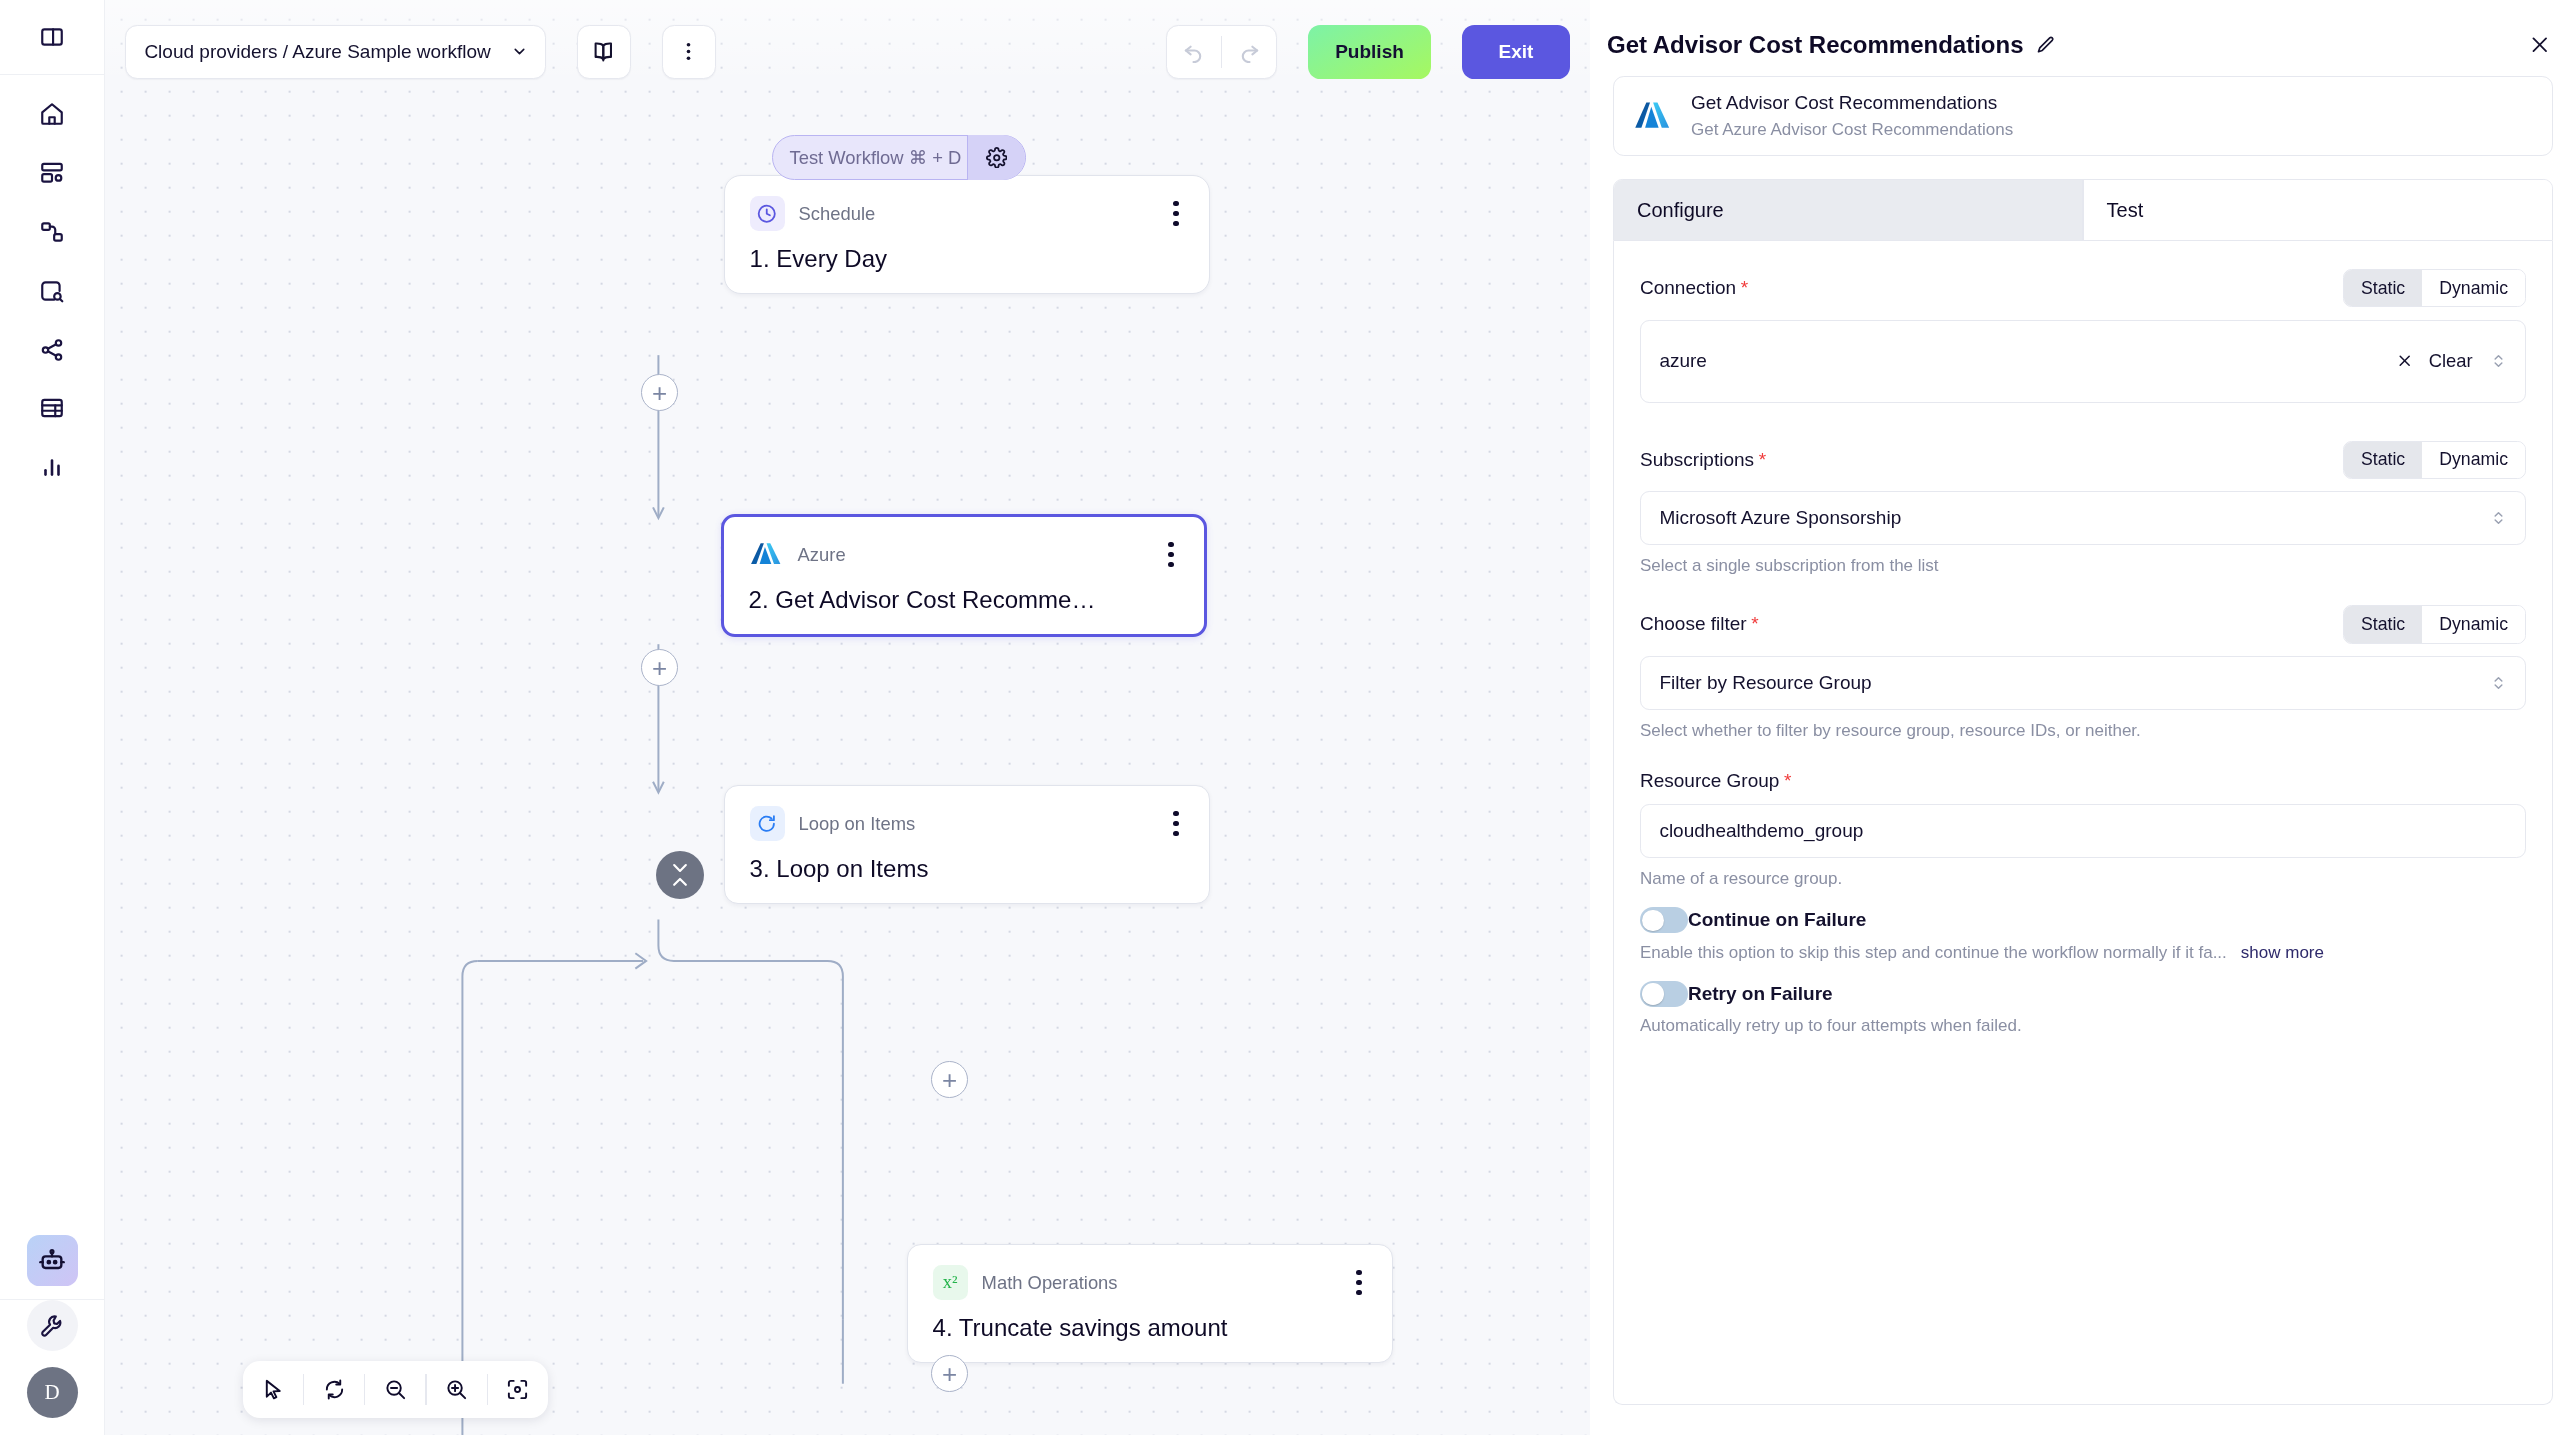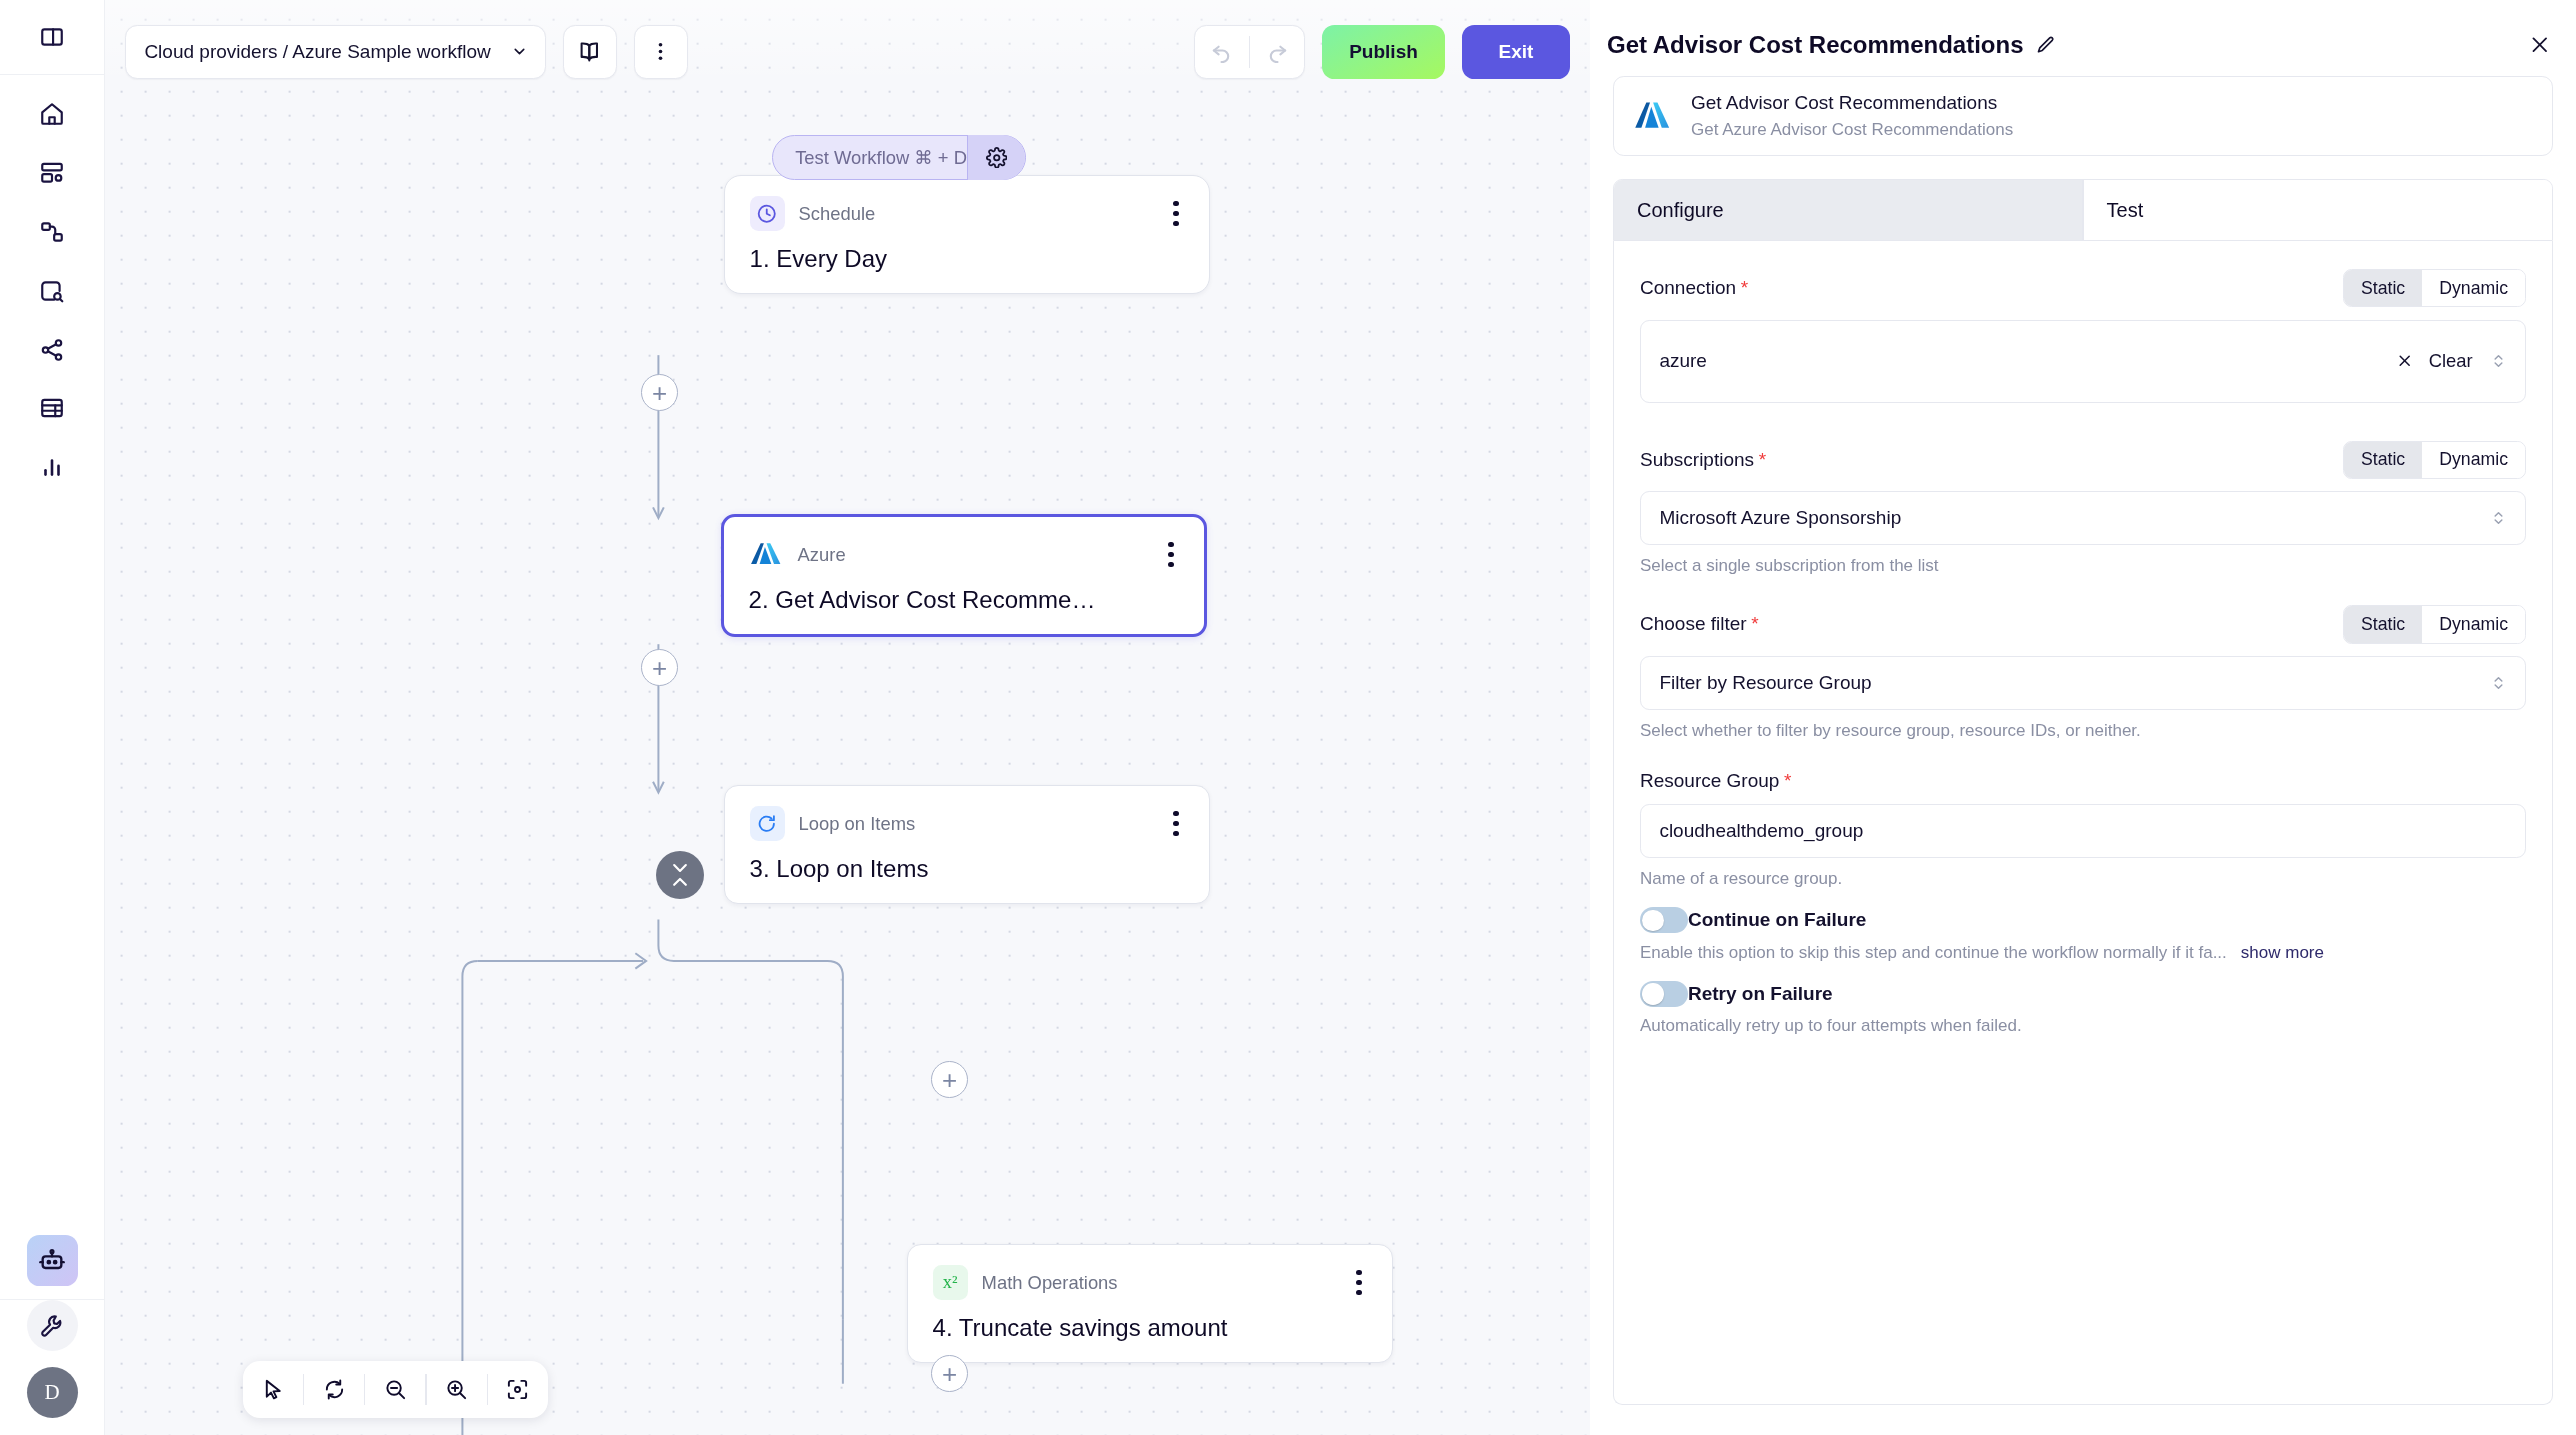--- a/index.html
+++ b/index.html
@@ -53,21 +53,21 @@
     background-position: 4.6px 7.7px;
   }
   .canvas-wrap::after{
     content:""; position:absolute; inset:0; pointer-events:none;
     background: linear-gradient(180deg, rgba(255,255,255,.55) 0px, rgba(255,255,255,0) 85px);
   }
 
   
   .topbar {
     position: absolute; top: 24.6px; left: 20px; right: 20px; height: 54px;
-    display: flex; align-items: flex-start; gap: 17px; z-index: 20;
+    display: flex; align-items: flex-start; gap: 31px; z-index: 20;
   }
   .wf-select {
     height: 54px; background: #fff; border: 1.2px solid #e6e8ef; border-radius: 12.3px;
     display: flex; align-items: center; gap: 20px; padding: 0 17px 0 18.4px; cursor: pointer;
     box-shadow: 0 0.8px 1.5px rgba(20,15,51,.04);
   }
   .wf-select .label { font-size: 19px; color: #14112e; white-space: nowrap; }
   .icon-btn {
     width: 54px; height: 54px; background:#fff; border:1.2px solid #e6e8ef; border-radius:12.3px;
     display:flex; align-items:center; justify-content:center; cursor:pointer; color:#14112e;
@@ -92,21 +92,21 @@
     font-family:"Liberation Sans", sans-serif; display:flex; align-items:center; justify-content:center;
   }
 
   
   .test-pill {
     position: absolute; top: 135px; left: 667px; width: 254px; height: 45px;
     background: #e8e6fb; border: 1.2px solid #b9b4f2; border-radius: 23px;
     display: flex; align-items: center; z-index: 12;
   }
   .test-pill .tp-label {
-    flex: 1 1 auto; text-align: right; font-size: 18.4px; color: #6f6b93; white-space: nowrap;
+    flex: 1 1 auto; text-align: center; font-size: 18.4px; color: #6f6b93; white-space: nowrap;
     padding-left: 10.8px;
   }
   .test-pill .tp-gear {
     width: 58px; height: 45px; border-left: 1.2px solid #b9b4f2; border-radius: 0 23px 23px 0;
     background: #d5d2f7; display:flex; align-items:center; justify-content:center; cursor:pointer; color:#14112e;
   }
 
   
   .node {
     position: absolute; width: 486px; background:#fff; border:1.2px solid #e1e4ec;

